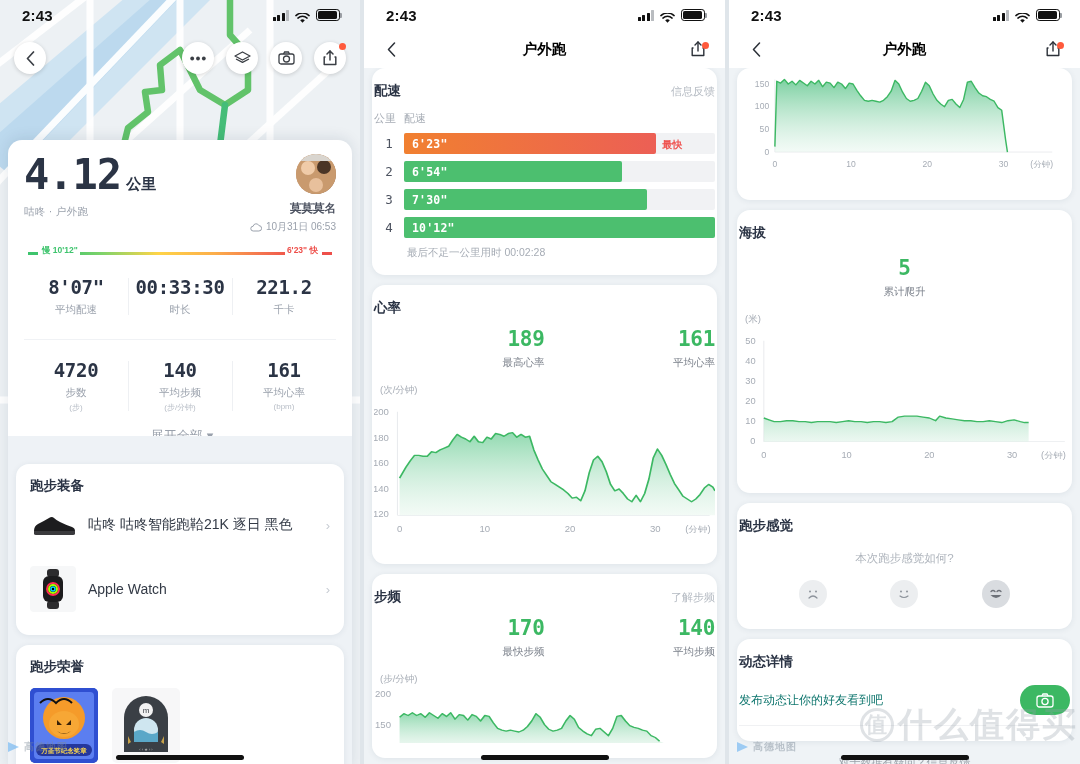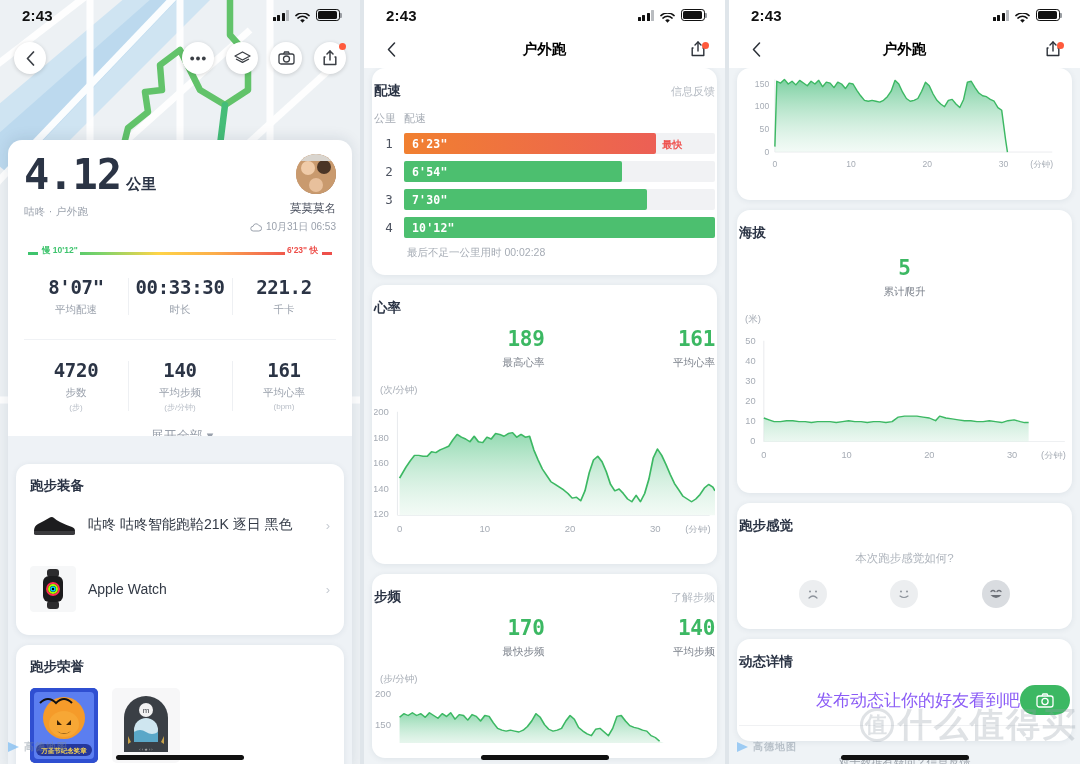--- a/index.html
+++ b/index.html
@@ -63,21 +63,21 @@
   .dist { display: flex; align-items: baseline; }
   .dist-num { font-size: 42px; font-weight: 800; color: #2b3445; letter-spacing: -1px;
               font-family: "DejaVu Sans Mono","Liberation Mono",monospace; line-height: 1; }
   .dist-unit { font-size: 15px; font-weight: 700; color: #2b3445; margin-left: 5px; }
   .dist-sub { font-size: 10.5px; color: #9aa1ac; margin-top: 9px; letter-spacing: .3px; }
   .who { text-align: right; }
   .avatar { width: 40px; height: 40px; border-radius: 50%; margin-left: auto;
             background: radial-gradient(circle at 35% 30%, #f3cfae, #b4845f 60%, #59371f);
             box-shadow: 0 0 0 2px #fff; overflow:hidden; position:relative; }
   .avatar svg { position:absolute; inset:0; }
-  .who-name { font-size: 11.5px; color: #4c5260; margin-top: 7px; font-weight: 400; }
+  .who-name { font-size: 11.5px; color: #4c5260; margin-top: 7px; font-weight: 700; }
   .who-date { font-size: 10px; color: #9aa1ac; margin-top: 4px; display:flex; align-items:center; justify-content:flex-end; gap:4px;}
 
   .paceline { margin: 11px 2px 0 2px; position: relative; height: 16px; }
   .paceline .bar { position: absolute; left: 34px; right: 40px; top: 7px; height: 2.5px;
      background: linear-gradient(90deg,#3ec46d 0%,#7fd36a 18%,#ffd447 42%,#fcae4a 66%,#f4744f 86%,#ee4f4a 100%); }
   .paceline .cap { position:absolute; top:7px; height:2.5px; width:10px;}
   .paceline .capL { left: 2px; background:#3ec46d; }
   .paceline .capR { right: 2px; background:#ee4f4a; }
   .paceline .lblL { position:absolute; left:14px; top:0px; font-size:8.5px; color:#3ec46d; font-weight:700; background:#fff; padding:0 2px;}
   .paceline .lblR { position:absolute; right:14px; top:0px; font-size:8.5px; color:#ee4f4a; font-weight:700; background:#fff; padding:0 2px;}
@@ -148,21 +148,21 @@
   .alt-big .mv { font-size:21px; }
 
   .feel-q { text-align:center; font-size:11.5px; color:#aeb4bc; margin-top:16px; }
   .faces { display:flex; justify-content:space-around; margin:14px 28px 6px; }
   .face { width:28px; height:28px; border-radius:50%; background:#eceef0;
           display:flex; align-items:center; justify-content:center; }
   .face.dark { background:#d9dce0; }
 
   .post-row { display:flex; align-items:center; margin-top:14px; padding-bottom:10px;
               border-bottom:1px solid #f0f1f3; }
-  .post-ph { flex:1; font-size:17px; color:#8b5cf6;text-align:right; }
+  .post-ph { flex:1; font-size:12px; color:#0f766e; }
   .camera-btn { width:50px; height:30px; border-radius:15px; background:#3cb863;
                 display:flex; align-items:center; justify-content:center; }
 
   .footnote { text-align:center; font-size:11px; color:#9aa1a9; margin-top:14px; }
 
   
   .wm { position:absolute; pointer-events:none; z-index:50; }
   .wm-logo { left:8px; bottom:10px; display:flex; align-items:center; gap:5px; opacity:.45;}
   .wm-logo .tri { width:0;height:0;border-left:11px solid #3b9cf0;border-top:5px solid transparent;border-bottom:5px solid transparent;}
   .wm-logo .txt { font-size:10px; color:#7a8896; font-weight:700; letter-spacing:1px;}

